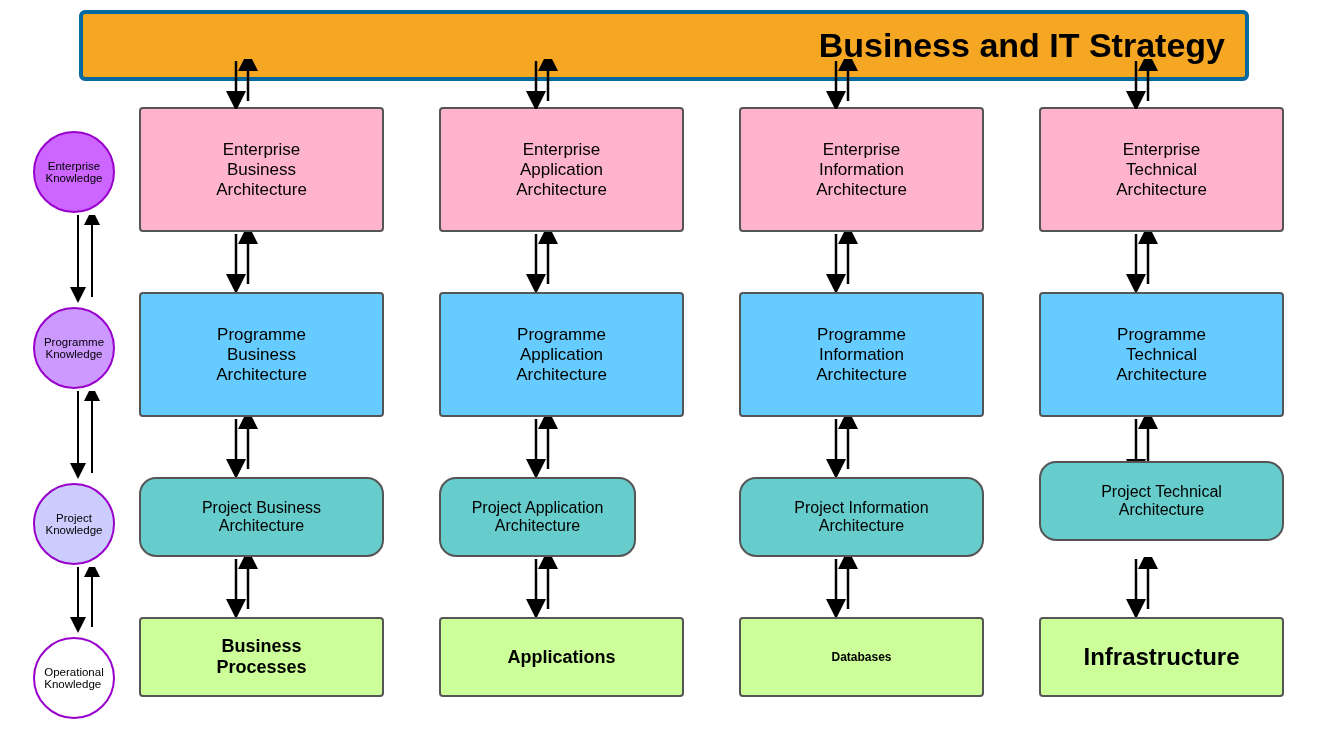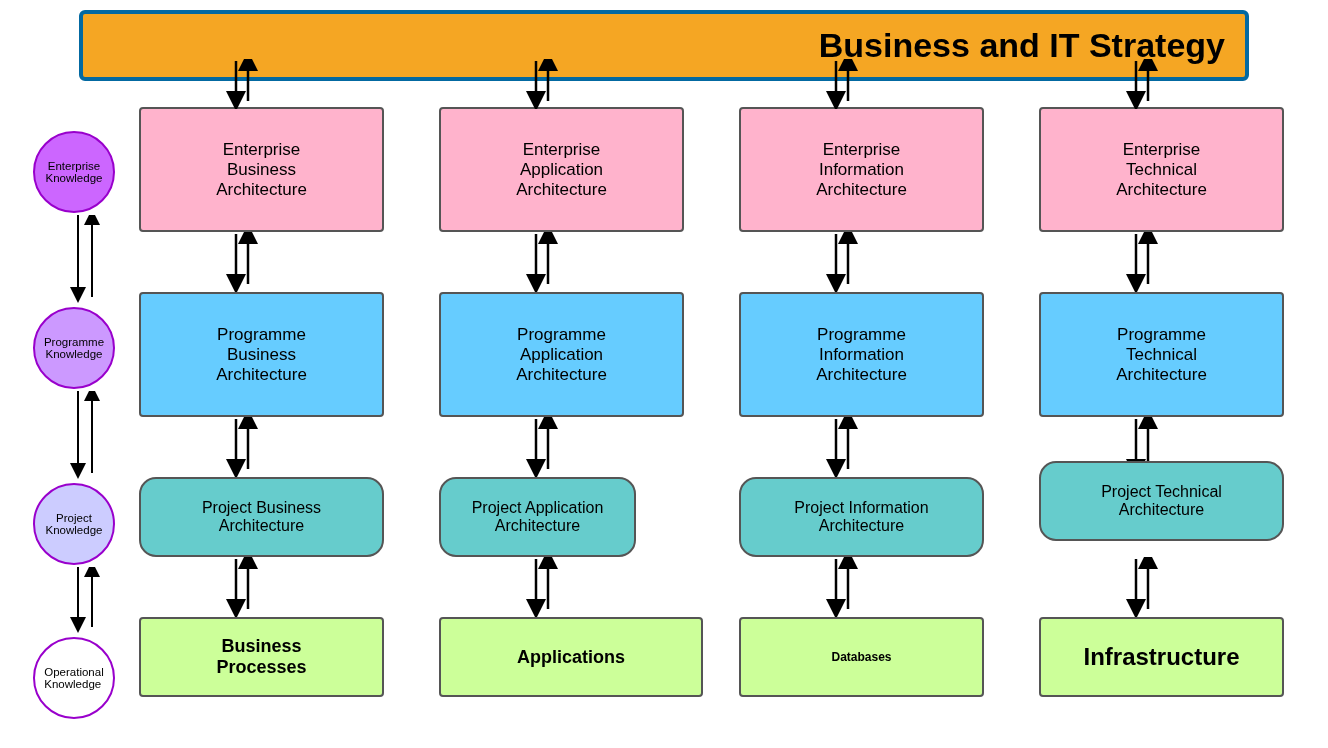--- a/index.html
+++ b/index.html
@@ -367,21 +367,21 @@
           </marker>
       </defs>
       <line x1="12" y1="2" x2="12" y2="52" stroke="#000" stroke-width="2.5" marker-end="url(#mo4)"></line>
       <line x1="24" y1="52" x2="24" y2="2" stroke="#000" stroke-width="2.5" marker-end="url(#mo4u)"></line>
     </svg>
 
     <div class="abox" style="left: 110px; top: 528px; width: 245px; height: 80px; background: #CCFF99; font-size: 18px; font-weight: bold;">
       <span style="white-space: pre-line; font-size: 18px; font-weight: bold;">Business
 Processes</span>
     </div>
-    <div class="abox" style="left: 410px; top: 528px; width: 264px; height: 80px; background: #CCFF99; font-size: 18px; font-weight: bold;">
+    <div class="abox" style="left: 410px; top: 528px; width: 245px; height: 80px; background: #CCFF99; font-size: 18px; font-weight: bold;">
       <span style="white-space: pre-line; font-size: 18px; font-weight: bold;">Applications</span>
     </div>
     <div class="abox" style="left: 710px; top: 528px; width: 245px; height: 80px; background: #CCFF99; font-size: 18px; font-weight: bold;">
       <span style="white-space: pre-line; font-size: 12px; font-weight: bold;">Databases</span>
     </div>
     <div class="abox" style="left: 1010px; top: 528px; width: 245px; height: 80px; background: #CCFF99; font-size: 18px; font-weight: bold;">
       <span style="white-space: pre-line; font-size: 24px; font-weight: bold;">Infrastructure</span>
     </div>
 
     <svg style="position:absolute; left:195px; top:-30px;" width="36" height="50">

